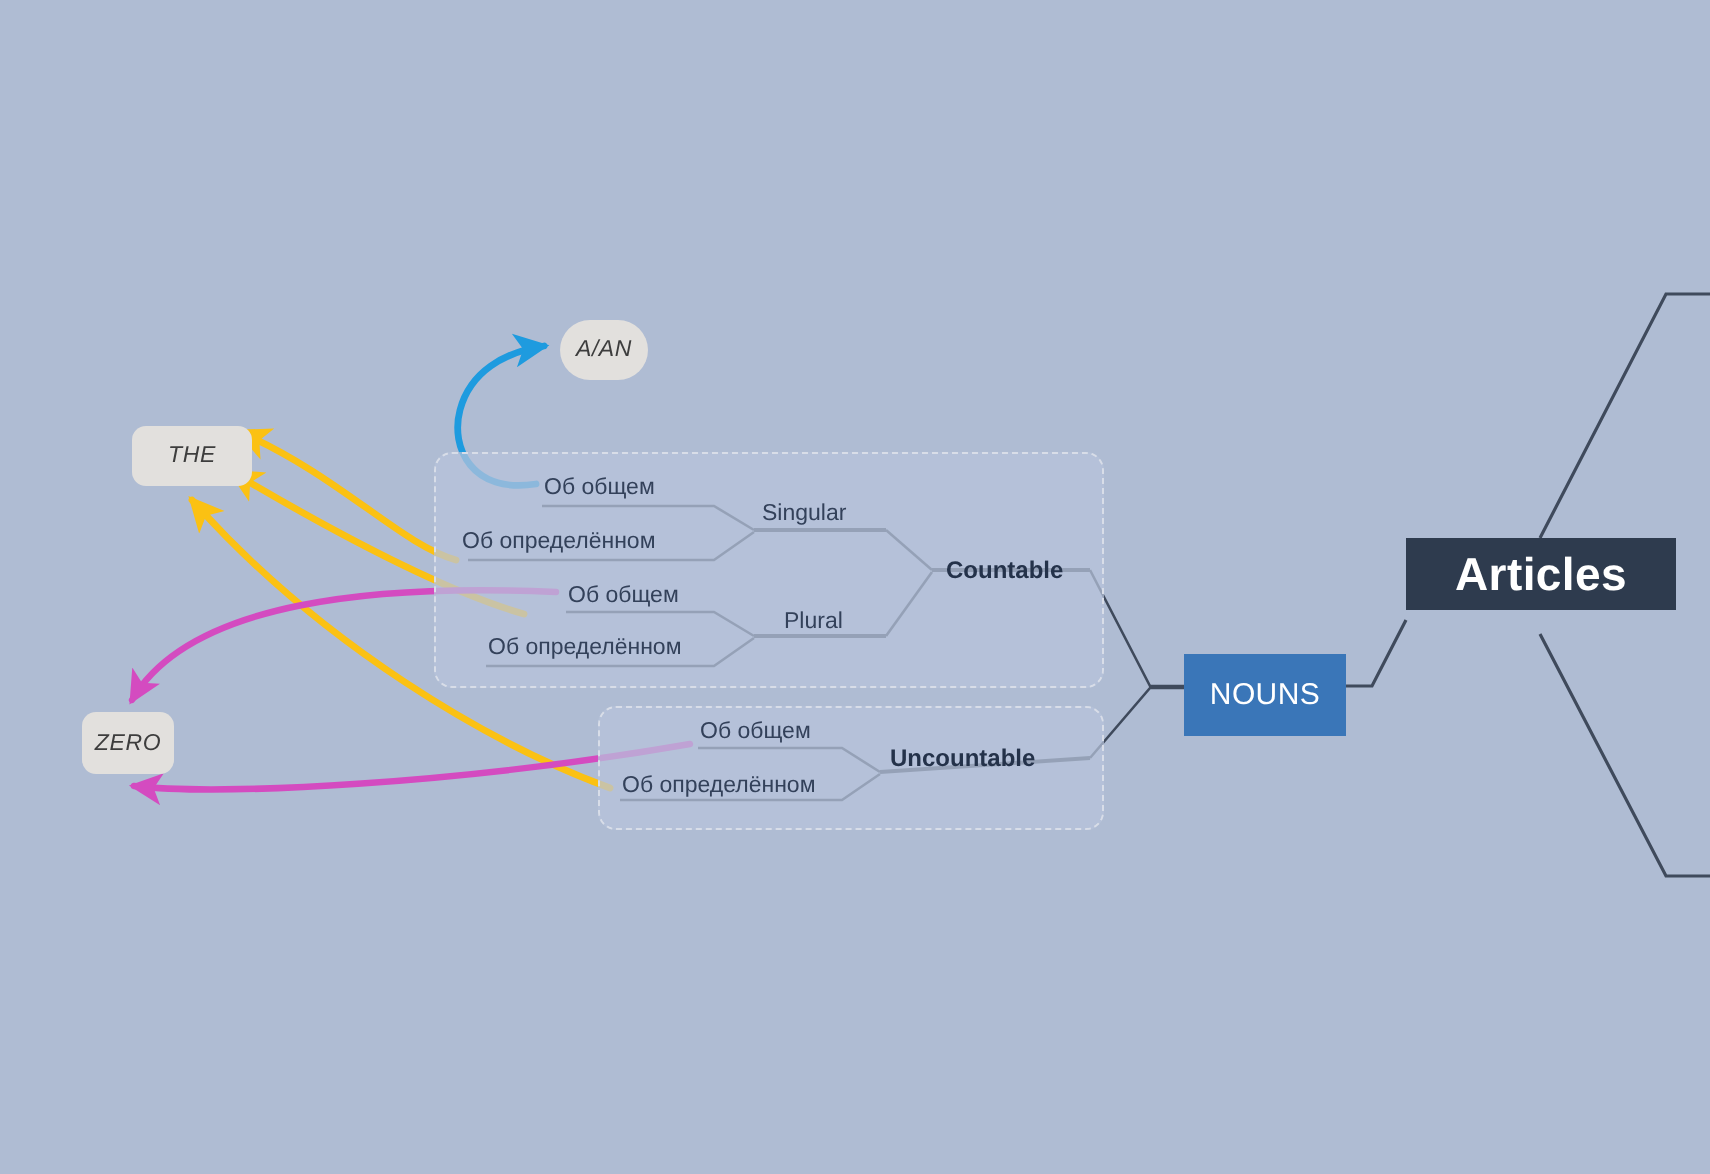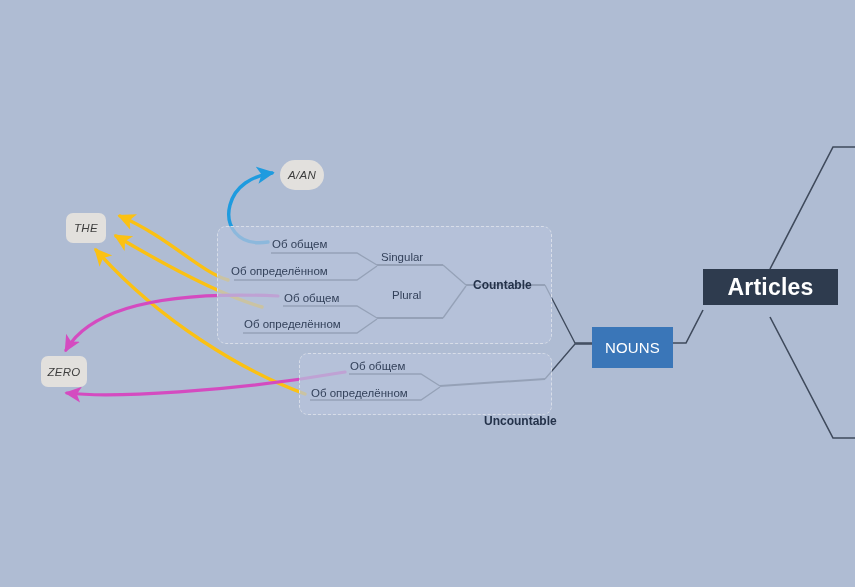--- a/index.html
+++ b/index.html
@@ -93,21 +93,21 @@
     border-radius: 7px;
     color: #3d3d3d;
     font-size: 11.5px;
     font-style: italic;
     display: flex;
     align-items: center;
     justify-content: center;
     letter-spacing: 0.3px;
   }
   #tag-aan  { left: 280px; top: 160px; width: 44px; height: 30px; border-radius: 15px; }
-  #tag-the  { left: 66px;  top: 213px; width: 40px; height: 30px; text-align: center; }
+  #tag-the  { left: 66px;  top: 213px; width: 60px; height: 30px; text-align: center; }
   #tag-zero { left: 41px;  top: 356px; width: 46px; height: 31px; font-style: italic; }
 </style>
 </head>
 <body>
 
 <svg id="canvas" viewBox="0 0 855 587" xmlns="http://www.w3.org/2000/svg">
   <defs>
     <marker id="arrow-blue" markerWidth="6" markerHeight="6" refX="4.4" refY="3" orient="auto" markerUnits="strokeWidth">
       <path d="M0,0.5 L5.2,3 L0,5.5 L1.3,3 Z" fill="#1e9bdf"></path>
     </marker>
@@ -162,27 +162,27 @@
 
 <div class="panel" id="panel-countable"></div>
 <div class="panel" id="panel-uncountable"></div>
 
 <div class="lbl" style="left:272px; top:237px;">Об общем</div>
 <div class="lbl" style="left:231px; top:264px;">Об определённом</div>
 <div class="lbl" style="left:381px; top:250px;">Singular</div>
 
 <div class="lbl" style="left:284px; top:291px;">Об общем</div>
 <div class="lbl" style="left:244px; top:317px;">Об определённом</div>
-<div class="lbl" style="left:392px; top:288px;text-align:center;">Plural</div>
+<div class="lbl" style="left:392px; top:304px;text-align:center;">Plural</div>
 
 <div class="lbl bold" style="left:473px; top:278px;">Countable</div>
 
 <div class="lbl" style="left:350px; top:359px;">Об общем</div>
 <div class="lbl" style="left:311px; top:386px;">Об определённом</div>
-<div class="lbl bold" style="left:484px; top:372px;margin-top:42px;">Uncountable</div>
+<div class="lbl bold" style="left:445px; top:372px;">Uncountable</div>
 
 <div class="node branch-node">NOUNS</div>
 
 <div class="node root-node">Articles</div>
 
 <div class="tag" id="tag-aan">A/AN</div>
 <div class="tag" id="tag-the">THE</div>
 <div class="tag" id="tag-zero">ZERO</div>
 
 </body></html>

